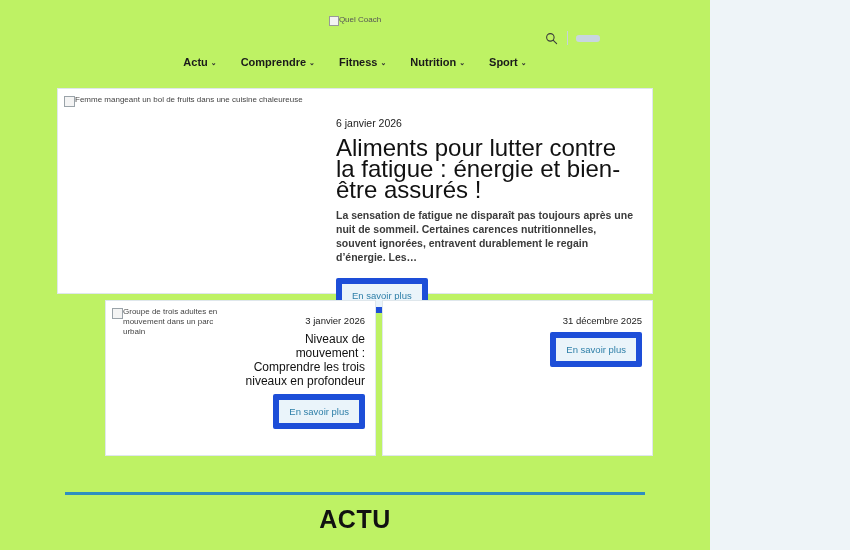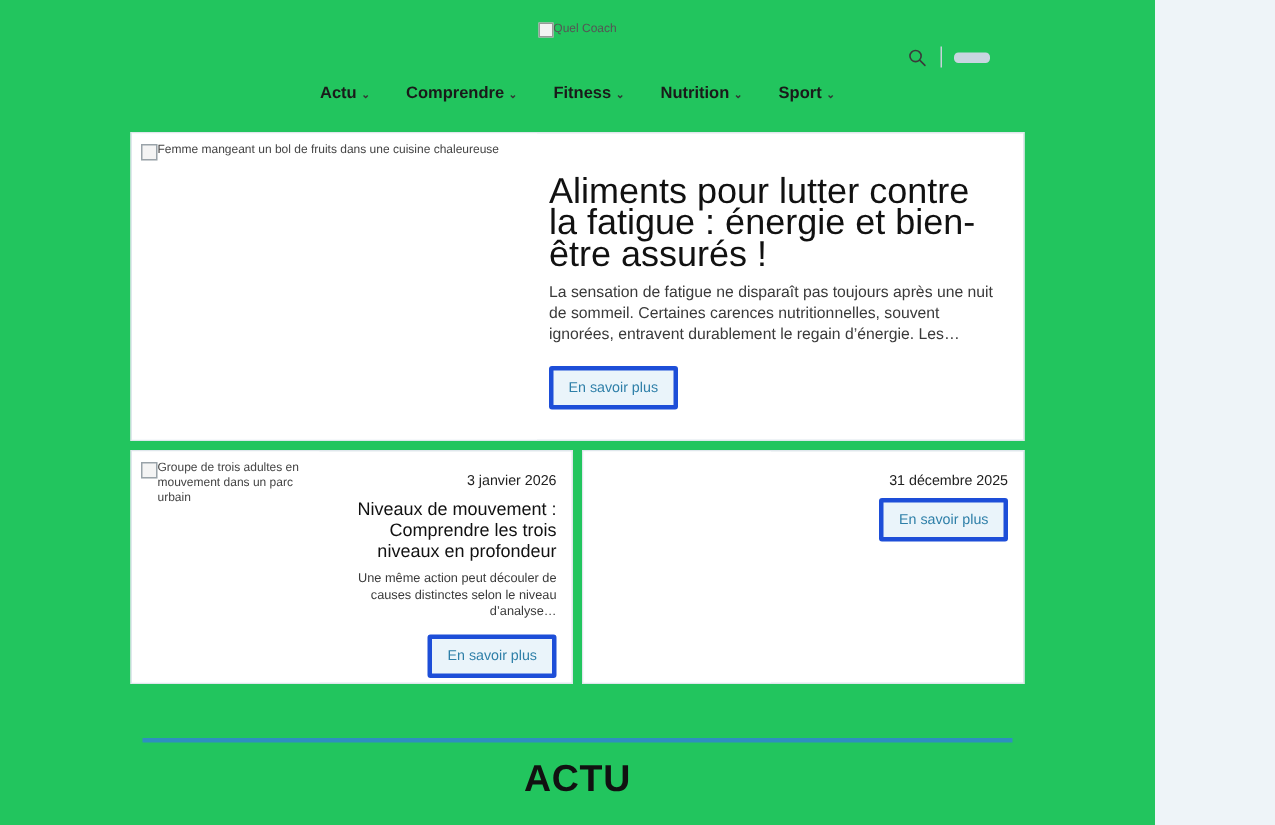--- a/index.html
+++ b/index.html
@@ -4,23 +4,23 @@
 <style>
   * { box-sizing: border-box; }
   html, body {
     margin: 0; padding: 0;
     width: 850px; height: 550px;
     overflow: hidden;
     background: #eef4f8;
     font-family: "Liberation Sans", sans-serif;
   }
   .page {
-    width: 770px; height: 550px;
-    position: relative;
-    background: #22c55e;
+    width: 710px; height: 550px;
+    position: relative;
+    background: #bef264;
   }
 
   
   .site-header {
     padding-top: 8px;
     text-align: center;
   }
   .logo-broken {
     display: inline-block;
     font-size: 8px;
@@ -136,37 +136,39 @@
     line-height: 21px;
     font-weight: normal;
     color: #111;
     margin: 0 0 8px 0;
   }
   .hero-excerpt {
     font-size: 10.5px;
     line-height: 14px;
     color: #3a3a3a;
     margin: 0 0 14px 0;
+    font-weight: bold;
   }
   .btn-more {
     display: inline-block;
     font-size: 9.5px;
     color: #2e7fa8;
     background: #eaf4fa;
-    border: 3px solid #1d4ed8;
+    border: 6px solid #1d4ed8;
     border-radius: 2px;
     padding: 6px 10px;
     cursor: pointer;
   }
 
   
   .cards-row {
     display: flex;
     gap: 6px;
     margin-top: 6px;
+    margin-left: 48px;
   }
   .card {
     flex: 1 1 0;
     background: #ffffff;
     border: 1px solid #dfe7ec;
     display: flex;
     height: 156px;
   }
   .card-img {
     width: 125px;
@@ -261,36 +263,36 @@
     </span>
   </nav>
 
   <div class="content-wrap">
 
     <article class="hero-card">
       <div class="hero-img">
         <span class="broken-img-label">Femme mangeant un bol de fruits dans une cuisine chaleureuse</span>
       </div>
       <div class="hero-body">
+        <div class="post-date">6 janvier 2026</div>
         <h1 class="hero-title">Aliments pour lutter contre la fatigue : énergie et bien-être assurés !</h1>
         <p class="hero-excerpt">La sensation de fatigue ne disparaît pas toujours après une nuit de sommeil. Certaines carences nutritionnelles, souvent ignorées, entravent durablement le regain d’énergie. Les…</p>
         <span class="btn-more">En savoir plus</span>
       </div>
     </article>
 
     <div class="cards-row">
 
       <article class="card">
         <div class="card-img">
           <span class="broken-img-label">Groupe de trois adultes en mouvement dans un parc urbain</span>
         </div>
         <div class="card-body">
           <div class="card-date">3 janvier 2026</div>
           <h2 class="card-title">Niveaux de mouvement : Comprendre les trois niveaux en profondeur</h2>
-          <p class="card-excerpt">Une même action peut découler de causes distinctes selon le niveau d’analyse…</p>
           <span class="btn-more">En savoir plus</span>
         </div>
       </article>
 
       <article class="card">
         <div class="card-img blank">
           
         </div>
         <div class="card-body">
           <div class="card-date">31 décembre 2025</div>

